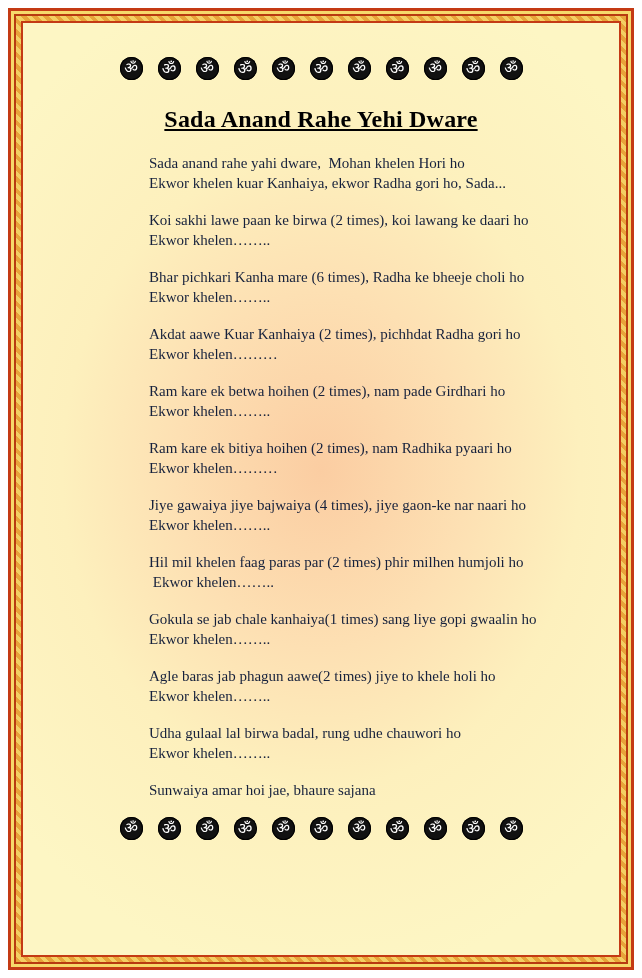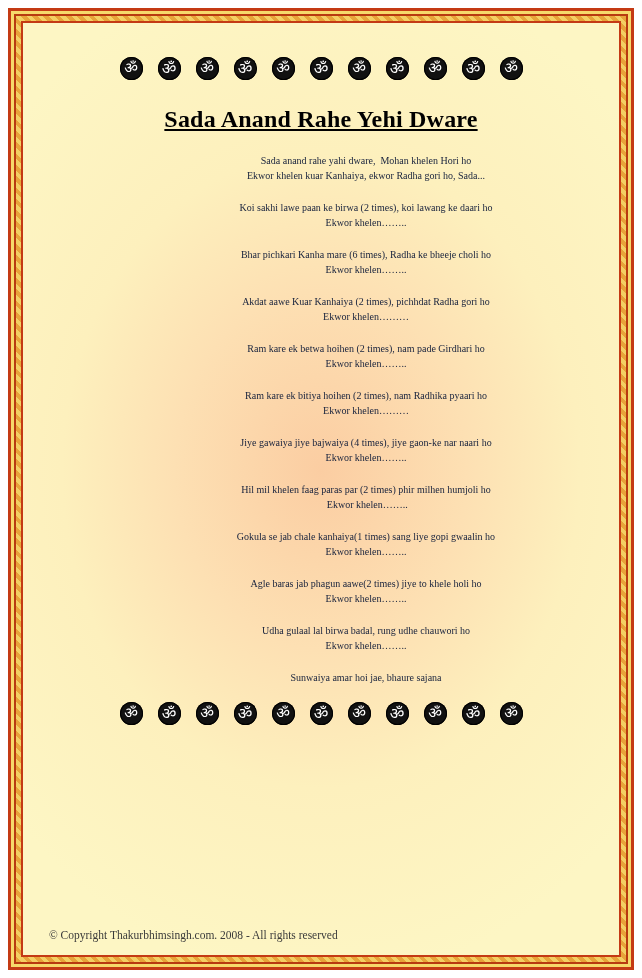--- a/index.html
+++ b/index.html
@@ -98,25 +98,24 @@
   }
 
   
   .lyrics {
     padding-left: 100px;
     padding-right: 10px;
   }
   .stanza {
     margin-bottom: 17px;
     color: #16213c;
-    font-size: 10px;
-    line-height: 15px;
+    font-size: 15px;
+    line-height: 20px;
     font-family: "Liberation Serif", serif;
     white-space: pre-wrap;
-    text-align: center;
   }
 
   
   .footer {
     position: absolute;
     left: 26px;
     bottom: 14px;
     font-family: "Liberation Serif", serif;
   }
   .footer-link {
@@ -194,19 +193,18 @@
               <span class="gicon">ॐ</span>
               <span class="gicon shell">ॐ</span>
               <span class="gicon">ॐ</span>
               <span class="gicon shell">ॐ</span>
               <span class="gicon">ॐ</span>
             </div>
 
         </div>
 
         <div class="footer">
-          <span class="footer-copy">© Copyright Thakurbhimsingh.com. 2008  - All rights reserved</span>
         </div>
 
       </div>
     </div>
   </div>
 </div>
 
 </body></html>

